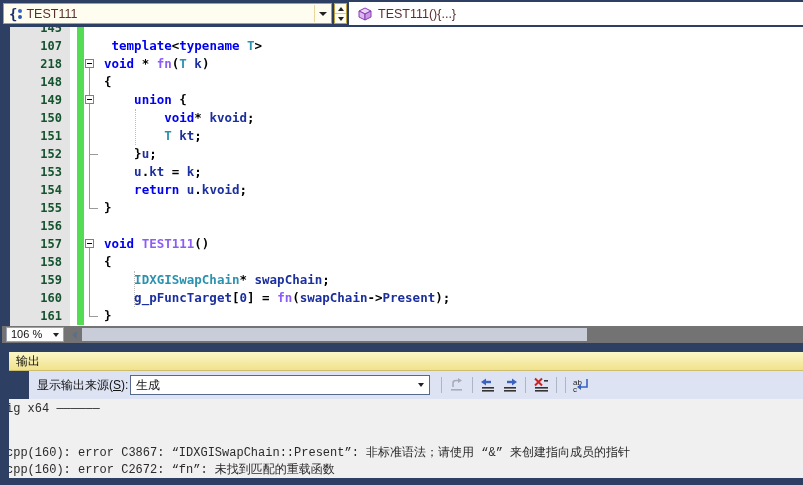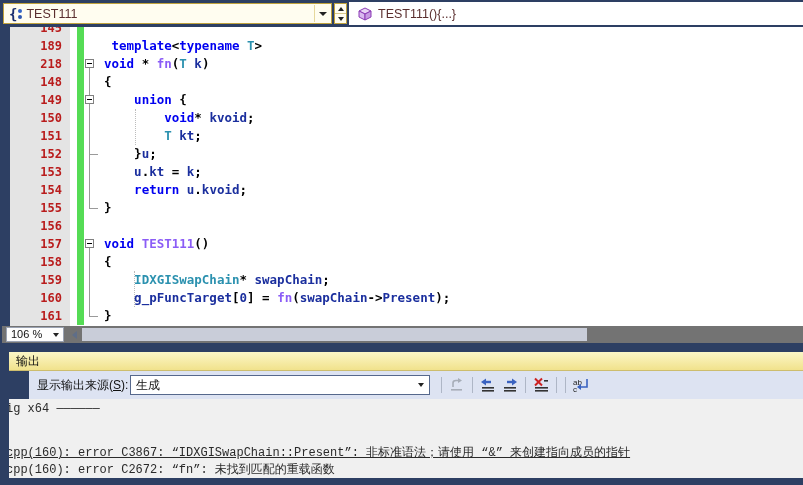--- a/index.html
+++ b/index.html
@@ -31,21 +31,21 @@
     display:flex;align-items:center;}
   .member-combo .combo-label{margin-left:6px;}
   .cube-icon{margin-left:9px;display:block;}
   
   .editor{position:absolute;left:0;top:27px;right:0;height:299px;background:#ffffff;overflow:hidden;}
   .ed-strip{position:absolute;left:0;top:0;bottom:0;width:10px;background:#2d3f63;}
   .gutter{position:absolute;left:10px;top:0;bottom:0;width:60px;background:#e4e4e4;}
   .green-bar{position:absolute;left:77px;top:0;width:7px;height:298px;background:#55dc55;}
   .code-row{position:absolute;left:0;width:100%;height:18px;}
   .ln{position:absolute;left:10px;width:60px;box-sizing:border-box;padding-right:8px;text-align:right;
-    font-family:"DejaVu Sans Mono",monospace;font-weight:bold;font-size:12px;line-height:18px;color:#b91c1c;}
+    font-family:"DejaVu Sans Mono",monospace;font-weight:bold;font-size:12px;line-height:18px;color:#14532d;}
   .fold{position:absolute;left:85px;top:4px;width:9px;height:9px;background:#fff;border:1px solid #808080;box-sizing:border-box;}
   .fold::after{content:"";position:absolute;left:1px;right:1px;top:3px;height:1px;background:#000;}
   .code{position:absolute;left:104px;white-space:pre;
     font-family:"DejaVu Sans Mono",monospace;font-weight:bold;font-size:12.5px;line-height:18px;color:#000;}
   .tk-kw{color:#0000f0;} .tk-ty{color:#2b91af;} .tk-fn{color:#8b5cf6;}
   .tk-id{color:#1b2f9e;} .tk-op{color:#000000;} .tk-pl{color:#000000;}
   .oline{position:absolute;width:1px;background:#9a9a9a;left:89px;}
   .ostub{position:absolute;height:1px;background:#9a9a9a;left:89px;width:9px;}
   .guide{position:absolute;width:0;border-left:1px dotted #bcbcbc;}
   
@@ -67,21 +67,21 @@
   .o-label u{text-decoration:underline;}
   .o-combo{position:absolute;left:101px;top:4px;width:300px;height:20px;background:#fff;
     border:1px solid #56688c;box-sizing:border-box;font-size:12px;line-height:18px;color:#111;padding-left:5px;}
   .o-combo .combo-arrow{width:14px;border-left:none;}
   .o-icons{position:absolute;left:408px;top:3px;height:22px;display:flex;align-items:center;}
   .tsep{width:1px;height:16px;background:#aeb6c6;margin:0 4px;}
   .tbtn{width:22px;height:22px;display:flex;align-items:center;justify-content:center;}
   .o-body{position:absolute;left:9px;right:0;top:47px;height:79px;background:#f0f0f0;overflow:hidden;}
   .out-line{position:absolute;left:-3px;white-space:pre;font-family:"Liberation Mono",monospace;
     font-size:12px;color:#2a2a2a;}
-  .ol0{top:3px;} .ol1{top:45px;text-decoration:underline;} .ol2{top:62px;}
+  .ol0{top:3px;} .ol1{top:45px;} .ol2{top:62px;}
 </style>
 </head>
 <body>
 
 <div id="window">
 
   <div class="navbar">
     <div class="scope-combo">
       <span class="combo-icon">
         <span class="brace">{</span>
@@ -125,21 +125,21 @@
     <div class="ostub" style="top:289px;"></div>
 
     <div class="guide" style="left:135px;top:82px;height:36px;"></div>
     <div class="guide" style="left:134px;top:244px;height:36px;"></div>
     <div id="code-lines">
         <div class="code-row" style="top: -8px;">
           <span class="ln">145</span>
           <span class="code"></span>
         </div>
         <div class="code-row" style="top: 10px;">
-          <span class="ln">189</span>
+          <span class="ln">107</span>
           <span class="code"><span class="tk-pl"> </span><span class="tk-kw">template</span><span class="tk-op">&lt;</span><span class="tk-kw">typename</span><span class="tk-pl"> </span><span class="tk-ty">T</span><span class="tk-op">&gt;</span></span>
         </div>
         <div class="code-row" style="top: 28px;">
           <span class="ln">218</span>
           <span class="fold"></span>
           <span class="code"><span class="tk-kw">void</span><span class="tk-op"> * </span><span class="tk-fn">fn</span><span class="tk-op">(</span><span class="tk-ty">T</span><span class="tk-pl"> </span><span class="tk-id">k</span><span class="tk-op">)</span></span>
         </div>
         <div class="code-row" style="top: 46px;">
           <span class="ln">148</span>
           <span class="code"><span class="tk-op">{</span></span>

